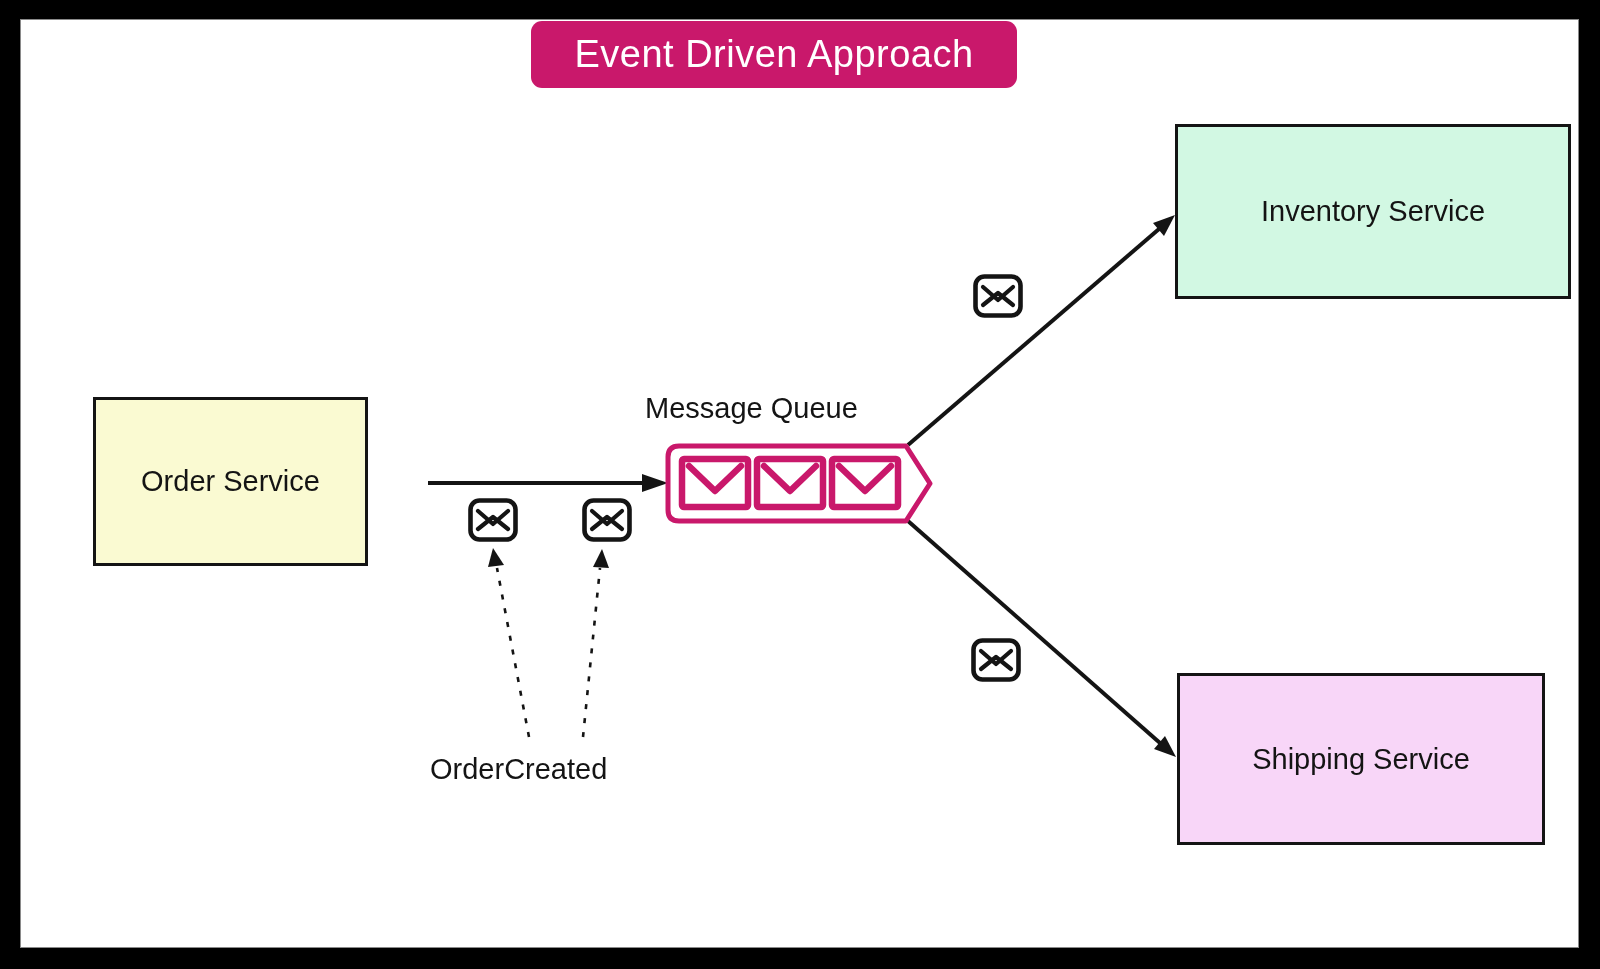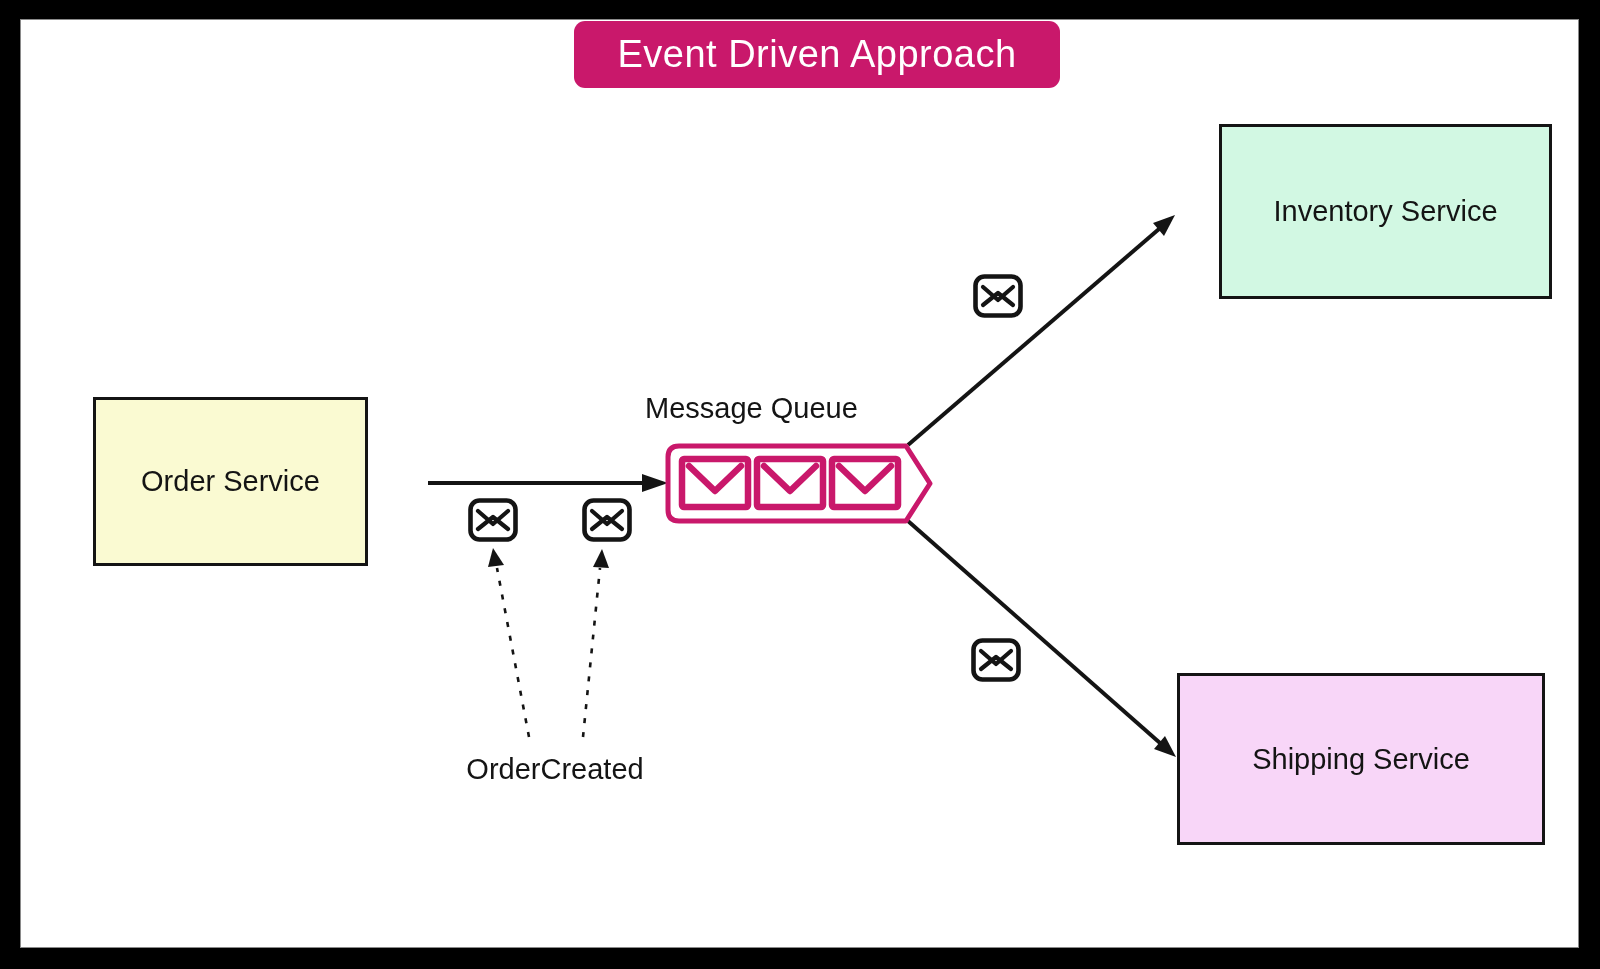--- a/index.html
+++ b/index.html
@@ -22,40 +22,40 @@
   .edge-dashed{stroke:var(--ink,#111);stroke-width:2.6;fill:none;stroke-dasharray:5 9;}
   .arrowhead{fill:var(--ink,#111);stroke:none;}
   .env-frame{fill:#ffffff;stroke:var(--ink,#1a1a1a);stroke-width:4.6;}
   .env-flap{fill:none;stroke:var(--ink,#1a1a1a);stroke-width:4.2;stroke-linecap:round;stroke-linejoin:round;}
   .queue-shape{fill:#ffffff;stroke:var(--accent,#ce186d);stroke-width:5;stroke-linejoin:round;}
   .q-env-rect{fill:#ffffff;stroke:var(--accent,#ce186d);stroke-width:6.5;}
   .q-env-flap{fill:none;stroke:var(--accent,#ce186d);stroke-width:6.5;stroke-linecap:round;stroke-linejoin:round;}
 
   
   .title-banner{
-    position:absolute;left:574px;top:21px;width:486px;height:67px;
+    position:absolute;left:531px;top:21px;width:486px;height:67px;
     background:var(--accent,#ce186d);border-radius:11px;
     color:#ffffff;font-size:38px;line-height:67px;text-align:center;
     letter-spacing:0.5px;
   }
   .node{
     position:absolute;box-sizing:border-box;border:3px solid var(--ink,#111);
     display:flex;align-items:center;justify-content:center;
     color:var(--ink,#111);font-size:29px;
   }
   .node-order{left:93px;top:397px;width:275px;height:169px;background:var(--order_fill,#fafad2);}
-  .node-inventory{left:1175px;top:124px;width:333px;height:175px;background:var(--inventory_fill,#d2f8e3);margin-left:44px;}
+  .node-inventory{left:1175px;top:124px;width:396px;height:175px;background:var(--inventory_fill,#d2f8e3);}
   .node-shipping{left:1177px;top:673px;width:368px;height:172px;background:var(--shipping_fill,#f8d6f8);}
   .queue-label{
     position:absolute;left:645px;top:392px;width:300px;height:32px;
     text-align:left;font-size:29px;color:var(--ink,#111);
   }
   .event-label{
     position:absolute;left:430px;top:750px;width:250px;
-    text-align:center;font-size:29px;line-height:39px;color:var(--ink,#111);
+    text-align:left;font-size:29px;line-height:39px;color:var(--ink,#111);
   }
 </style>
 </head>
 <body>
 
 <div class="page">
   <div class="canvas"></div>
 
   <svg class="overlay" viewBox="0 0 1600 969">
     <defs>

